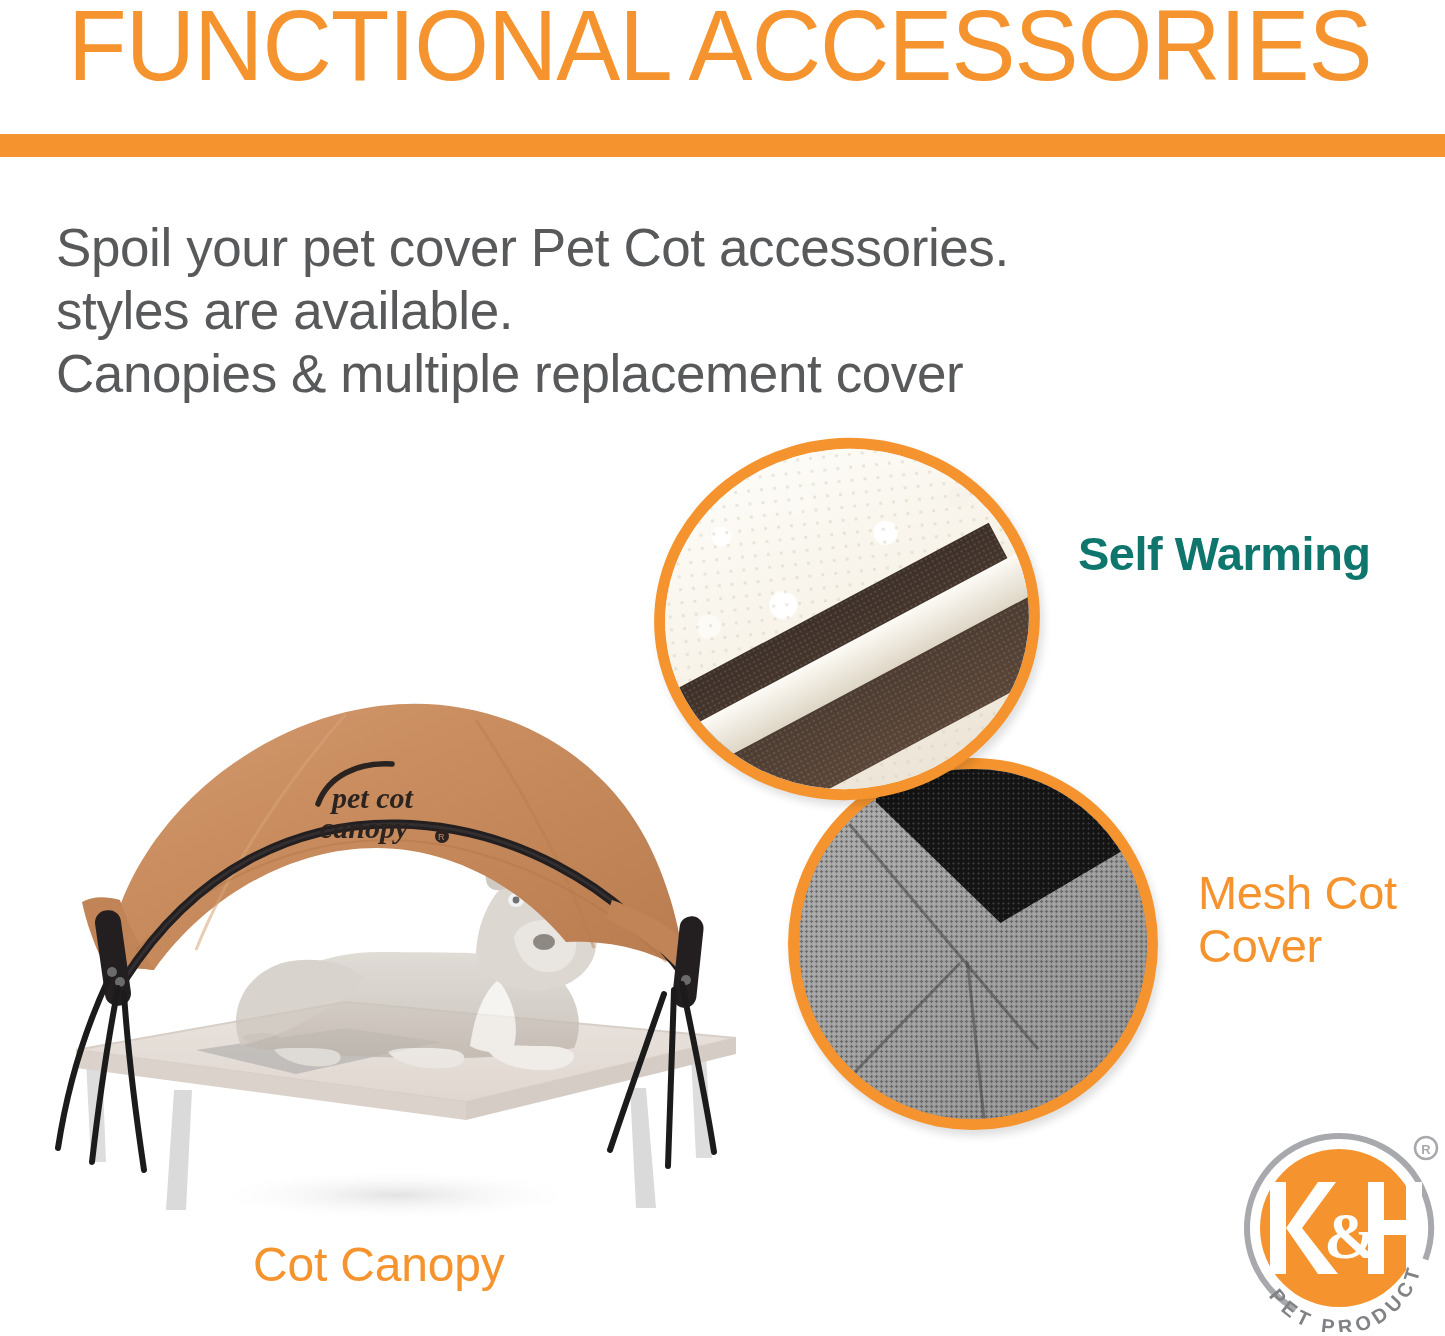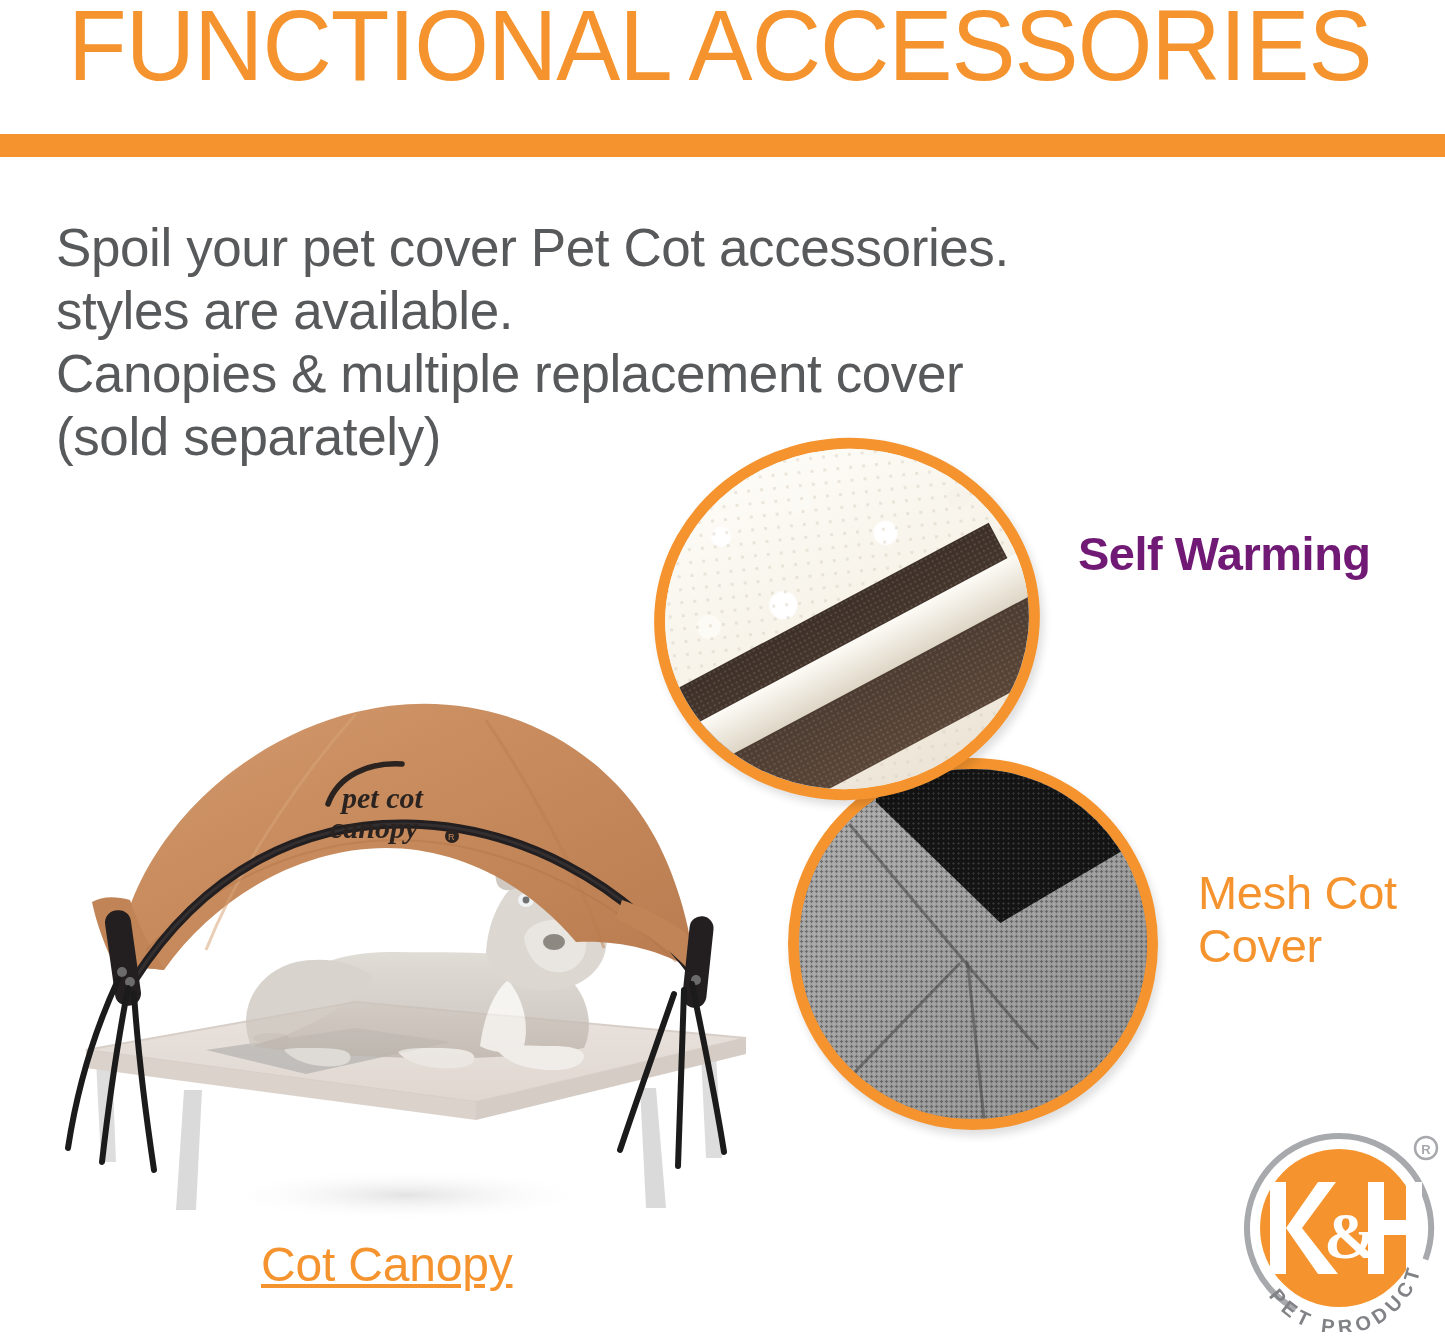--- a/index.html
+++ b/index.html
@@ -37,33 +37,32 @@
     font-size:53px;
     line-height:63px;
     font-weight:400;
     letter-spacing:-0.4px;
   }
   .body-copy div{white-space:nowrap;}
 
   
   .label-warm{
     position:absolute;left:1078px;top:527px;width:360px;
-    color:#701a75;font-size:47px;line-height:53px;font-weight:bold;
+    color:#0f766e;font-size:47px;line-height:53px;font-weight:bold;
     letter-spacing:-0.5px;
   }
   .label-mesh{
     position:absolute;left:1198px;top:866px;width:250px;
     color:#F5942E;font-size:47px;line-height:53px;font-weight:400;
     letter-spacing:-0.3px;
   }
   .label-canopy{
-    position:absolute;left:261px;top:1237px;
+    position:absolute;left:253px;top:1237px;
     color:#F5942E;font-size:48px;font-weight:500;line-height:56px;
     letter-spacing:-0.2px;
-    text-decoration:underline;
   }
 
   
   .circ{
     position:absolute;border-radius:50%;
     border:11px solid #F5942E;
     overflow:hidden;
     box-sizing:border-box;
   }
   .circ-warm{
@@ -148,40 +147,39 @@
     content:"";position:absolute;inset:0;
     background-image:radial-gradient(rgba(255,255,255,0.16) .9px, rgba(0,0,0,0) 1.2px);
     background-size:5px 5px;
   }
   .seam{position:absolute;background:rgba(70,70,70,0.55);}
   .seam-a{left:14%;top:16%;width:3px;height:84%;transform:rotate(-40deg);transform-origin:top left;}
   .seam-b{left:48%;top:55%;width:3px;height:60%;transform:rotate(-6deg);transform-origin:top left;}
   .seam-c{left:46%;top:55%;width:3px;height:72%;transform:rotate(44deg);transform-origin:top left;}
 
   
-  .scene{position:absolute;left:56px;top:650px;width:720px;height:600px;z-index:3;}
+  .scene{position:absolute;left:46px;top:650px;width:720px;height:600px;z-index:3;}
   .scene svg{display:block;}
 
   
   .logo{position:absolute;left:1236px;top:1132px;width:206px;height:200px;z-index:7;}
   .logo svg{display:block;}
 </style>
 </head>
 <body>
 
 <div class="stage">
 
   <div class="title">FUNCTIONAL ACCESSORIES</div>
   <div class="rule"></div>
 
   <div class="body-copy">
     <div>Spoil your pet cover Pet Cot accessories.</div>
     <div>styles are available.</div>
     <div>Canopies &amp; multiple replacement cover</div>
-    <div>(sold separately)</div>
   </div>
 
   <div class="scene">
     <svg width="720" height="600" viewBox="0 0 720 600" xmlns="http://www.w3.org/2000/svg">
       <defs>
         <linearGradient id="canopyGrad" x1="0" y1="0" x2="1" y2="1">
           <stop offset="0%" stop-color="#D49A6E"></stop>
           <stop offset="40%" stop-color="#C88C5E"></stop>
           <stop offset="100%" stop-color="#B97C50"></stop>
         </linearGradient>

